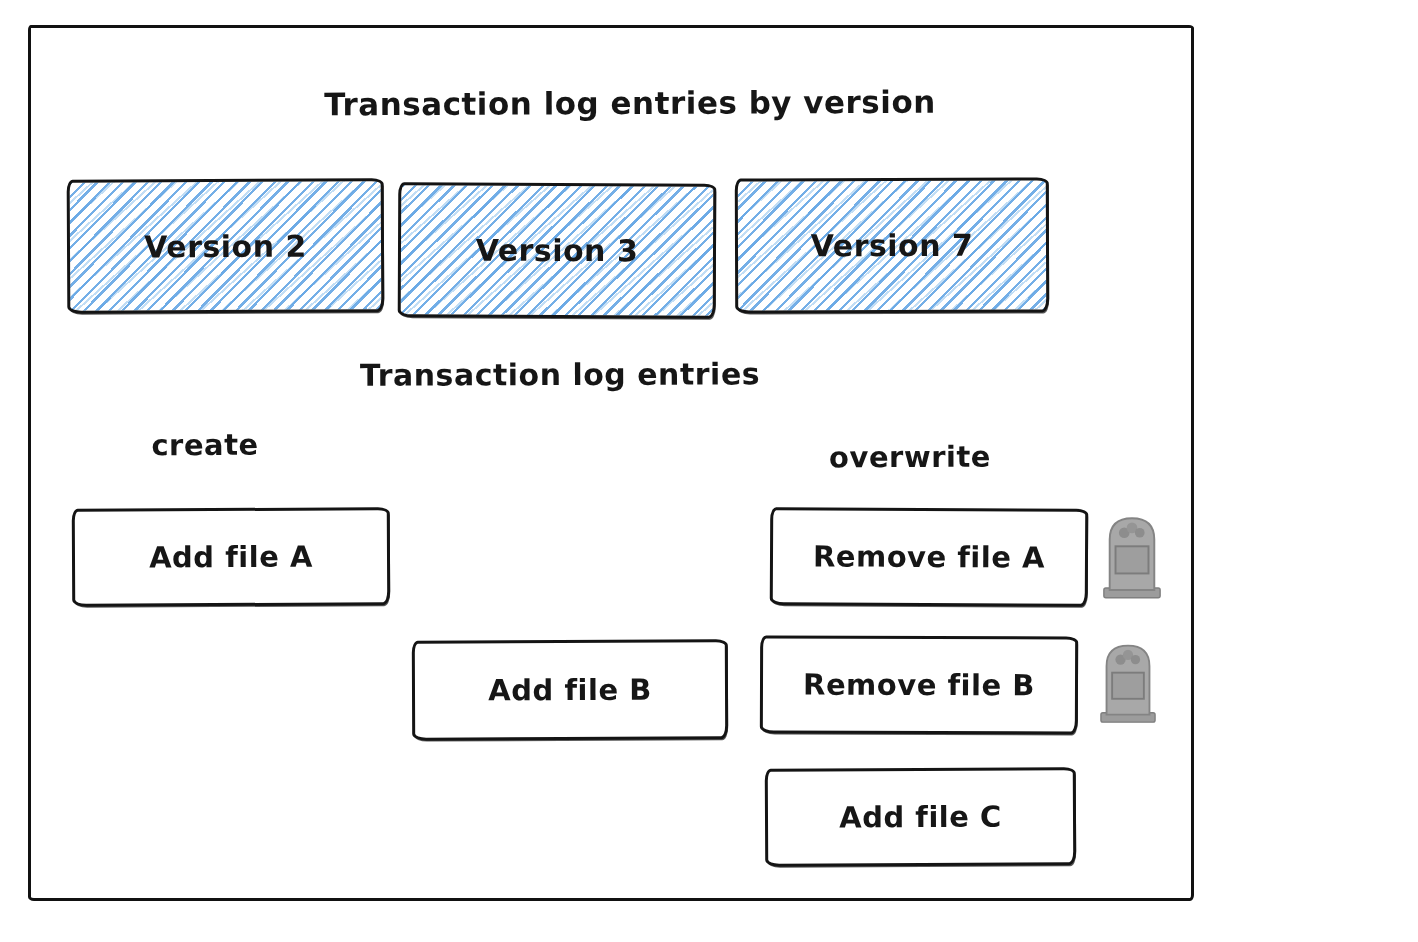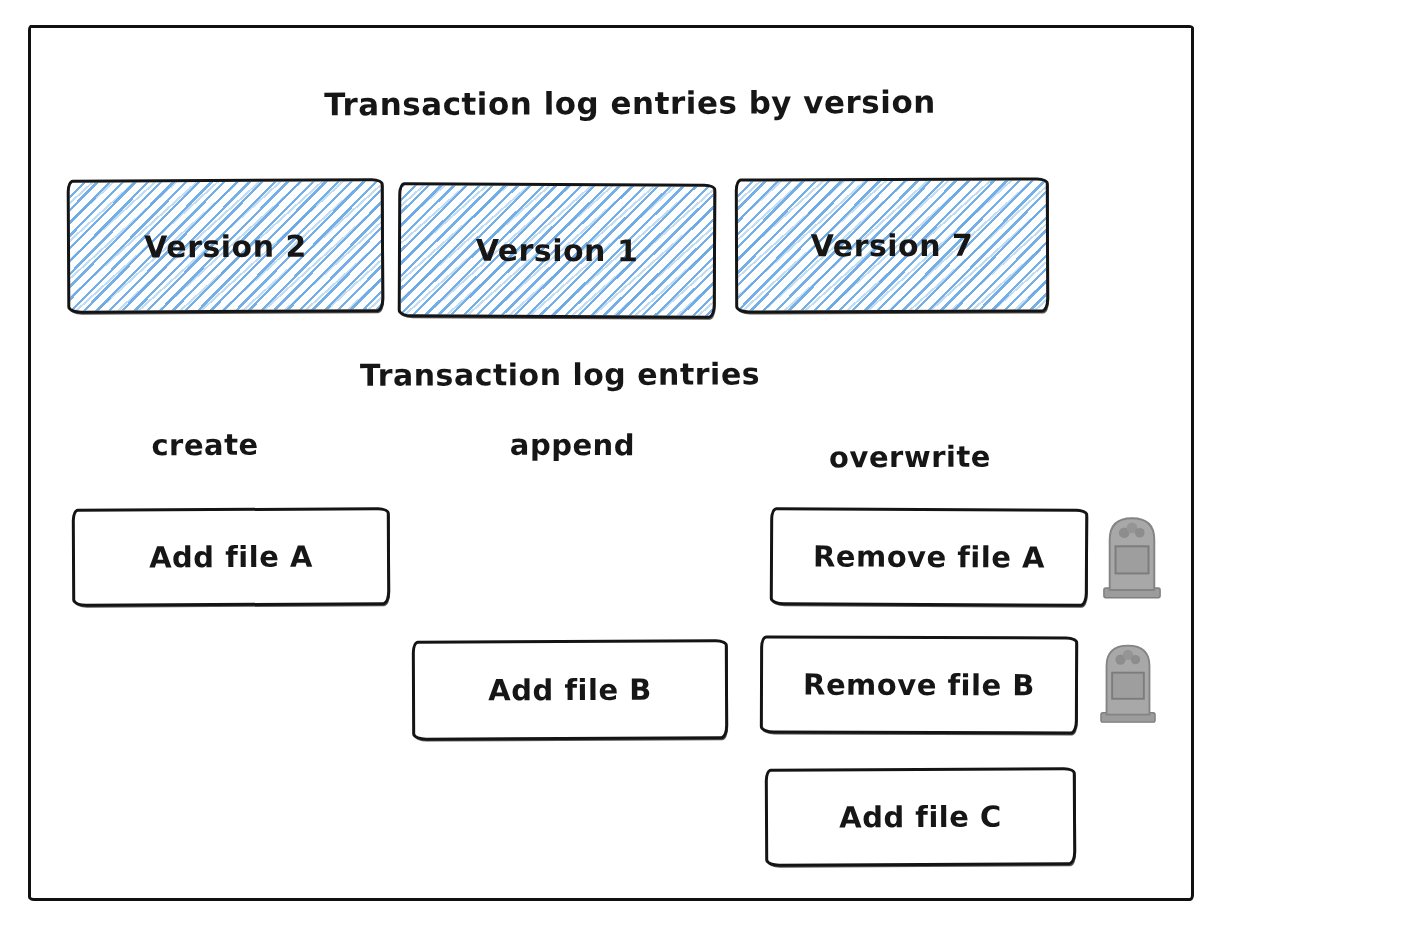--- a/index.html
+++ b/index.html
@@ -81,30 +81,29 @@
 <div id="canvas">
 
   <div class="frame"></div>
 
   <div class="title hand">Transaction log entries by version</div>
 
   <div class="sketch-box version-box v0">
     <span>Version 2</span>
   </div>
   <div class="sketch-box version-box v1">
-    <span>Version 1</span>
+    <span>Version 3</span>
   </div>
   <div class="sketch-box version-box v2">
     <span>Version 7</span>
   </div>
 
   <div class="subtitle hand">Transaction log entries</div>
 
   <div class="col-label hand col-create">create</div>
-  <div class="col-label hand col-append">append</div>
   <div class="col-label hand col-overwrite">overwrite</div>
 
   <div class="sketch-box e-addA">
     <span>Add file A</span>
   </div>
 
   <div class="sketch-box e-removeA">
     <span>Remove file A</span>
   </div>
   <div class="tombstone t-A">

